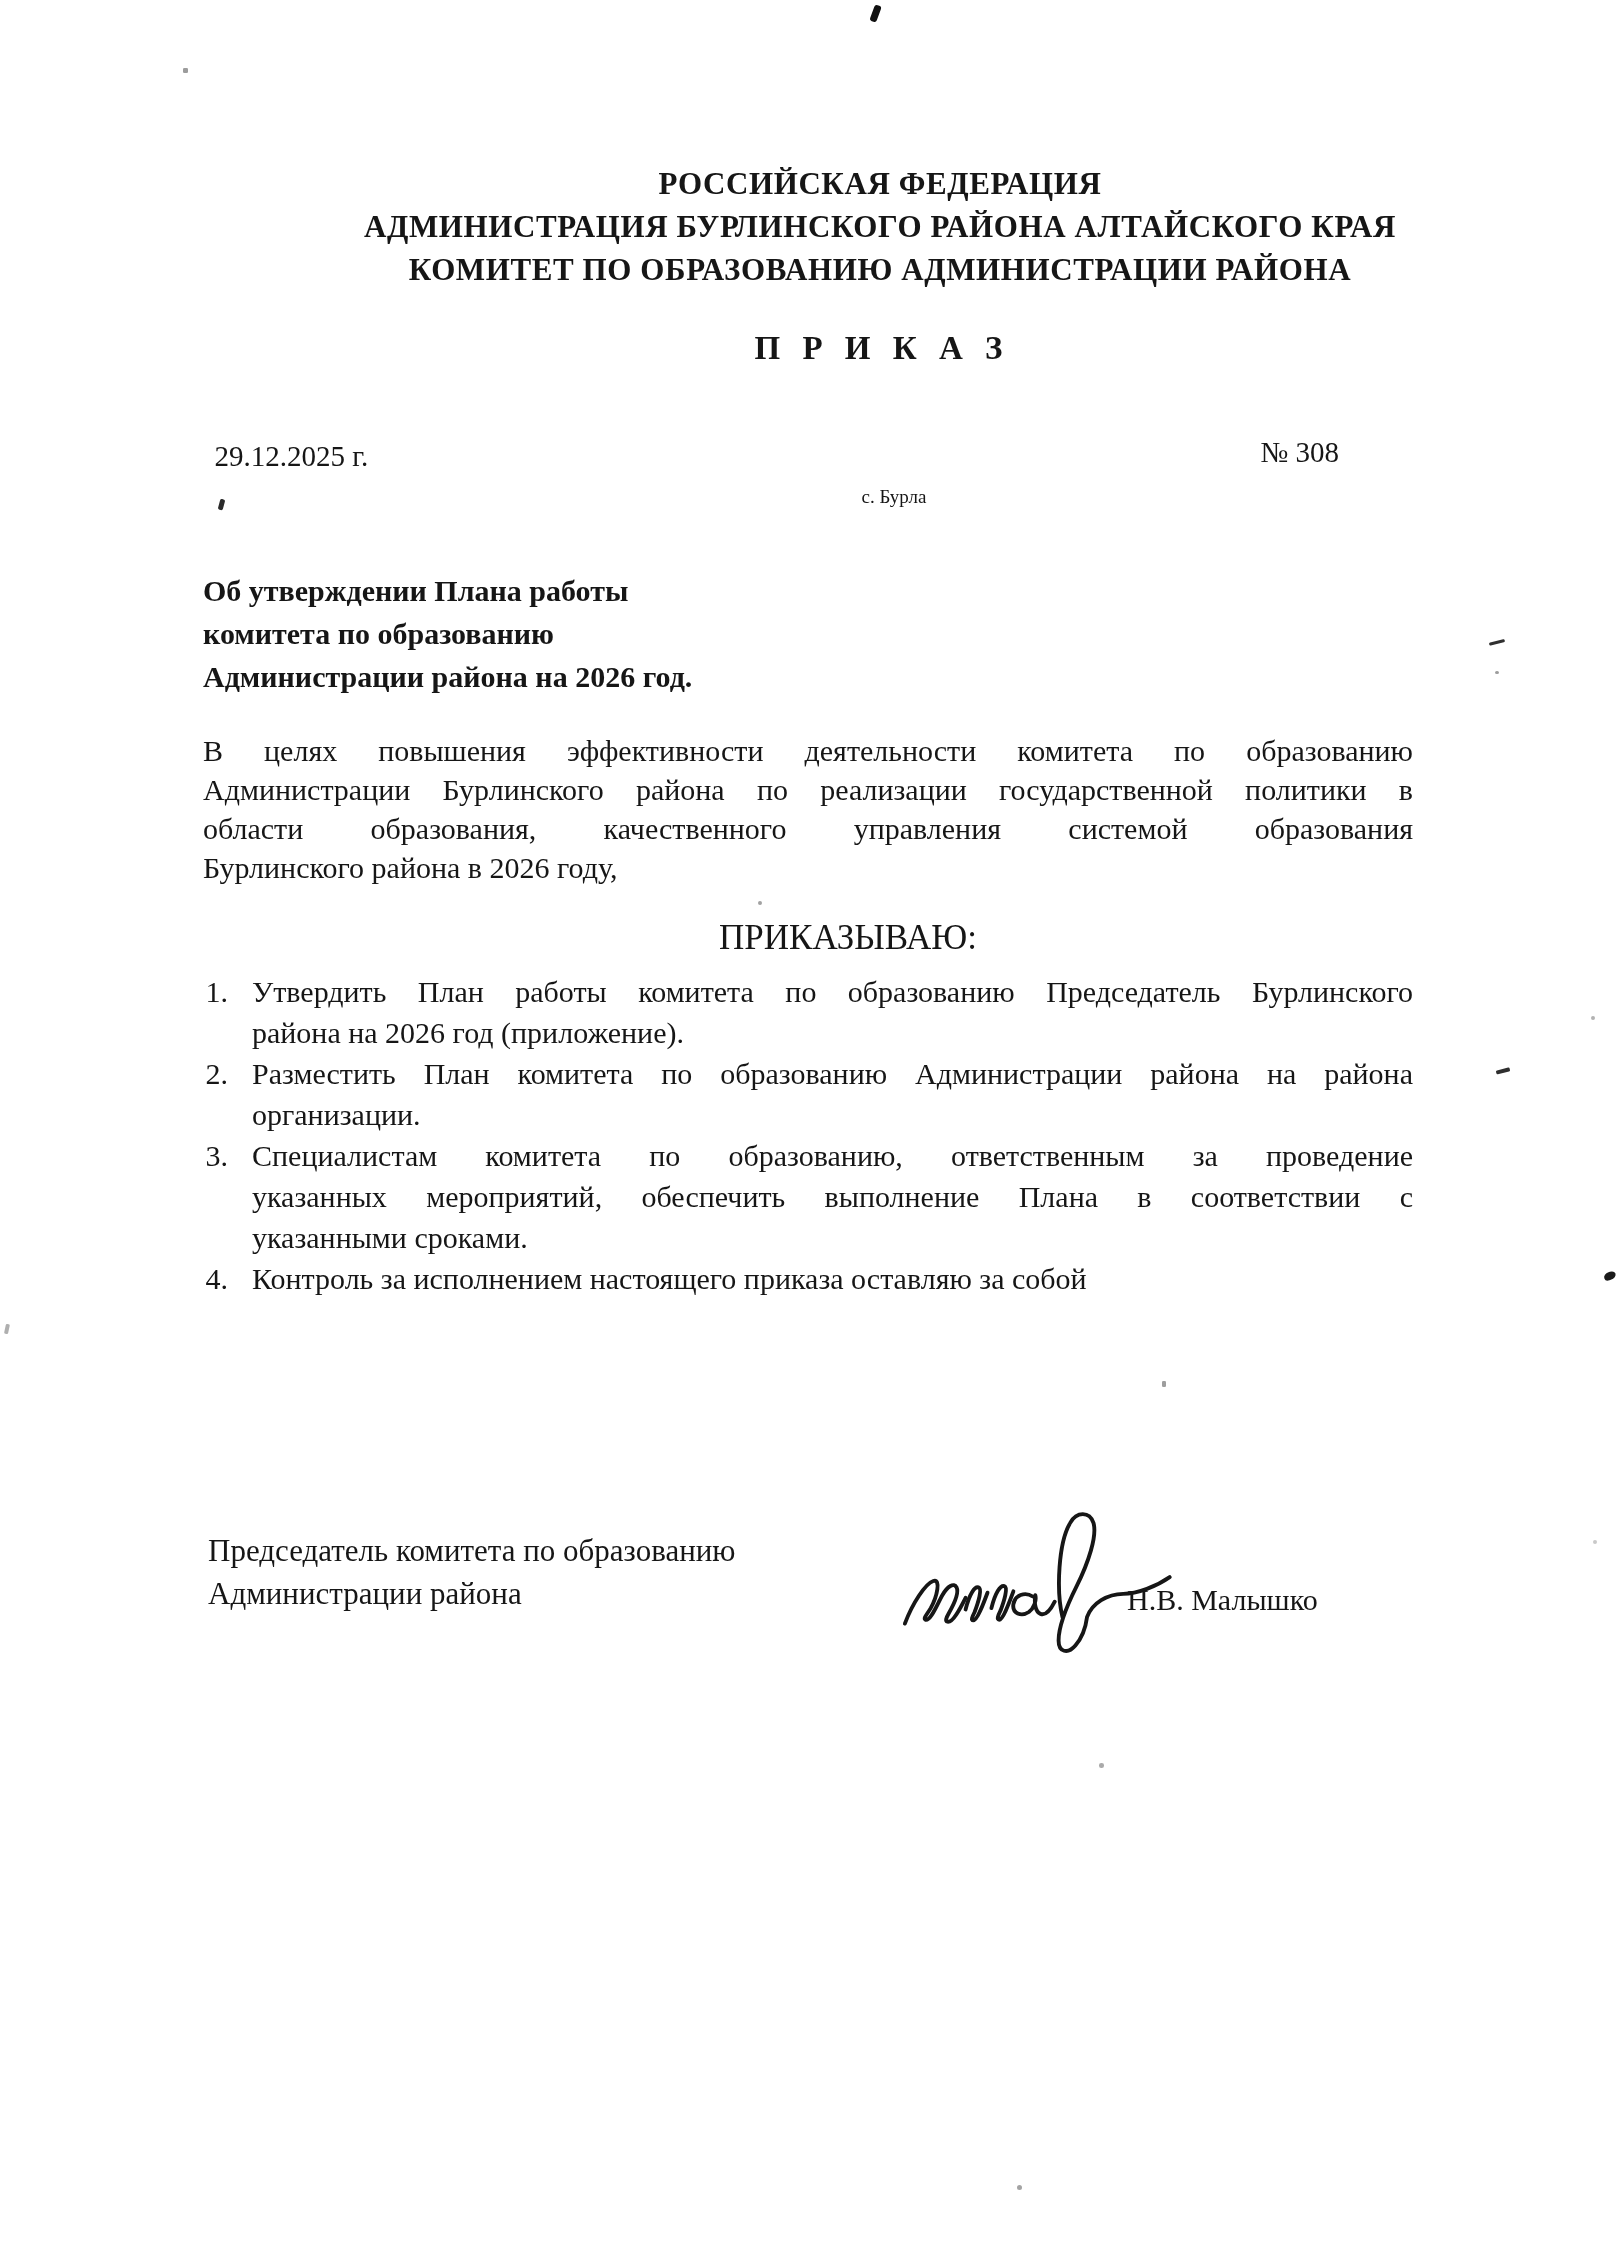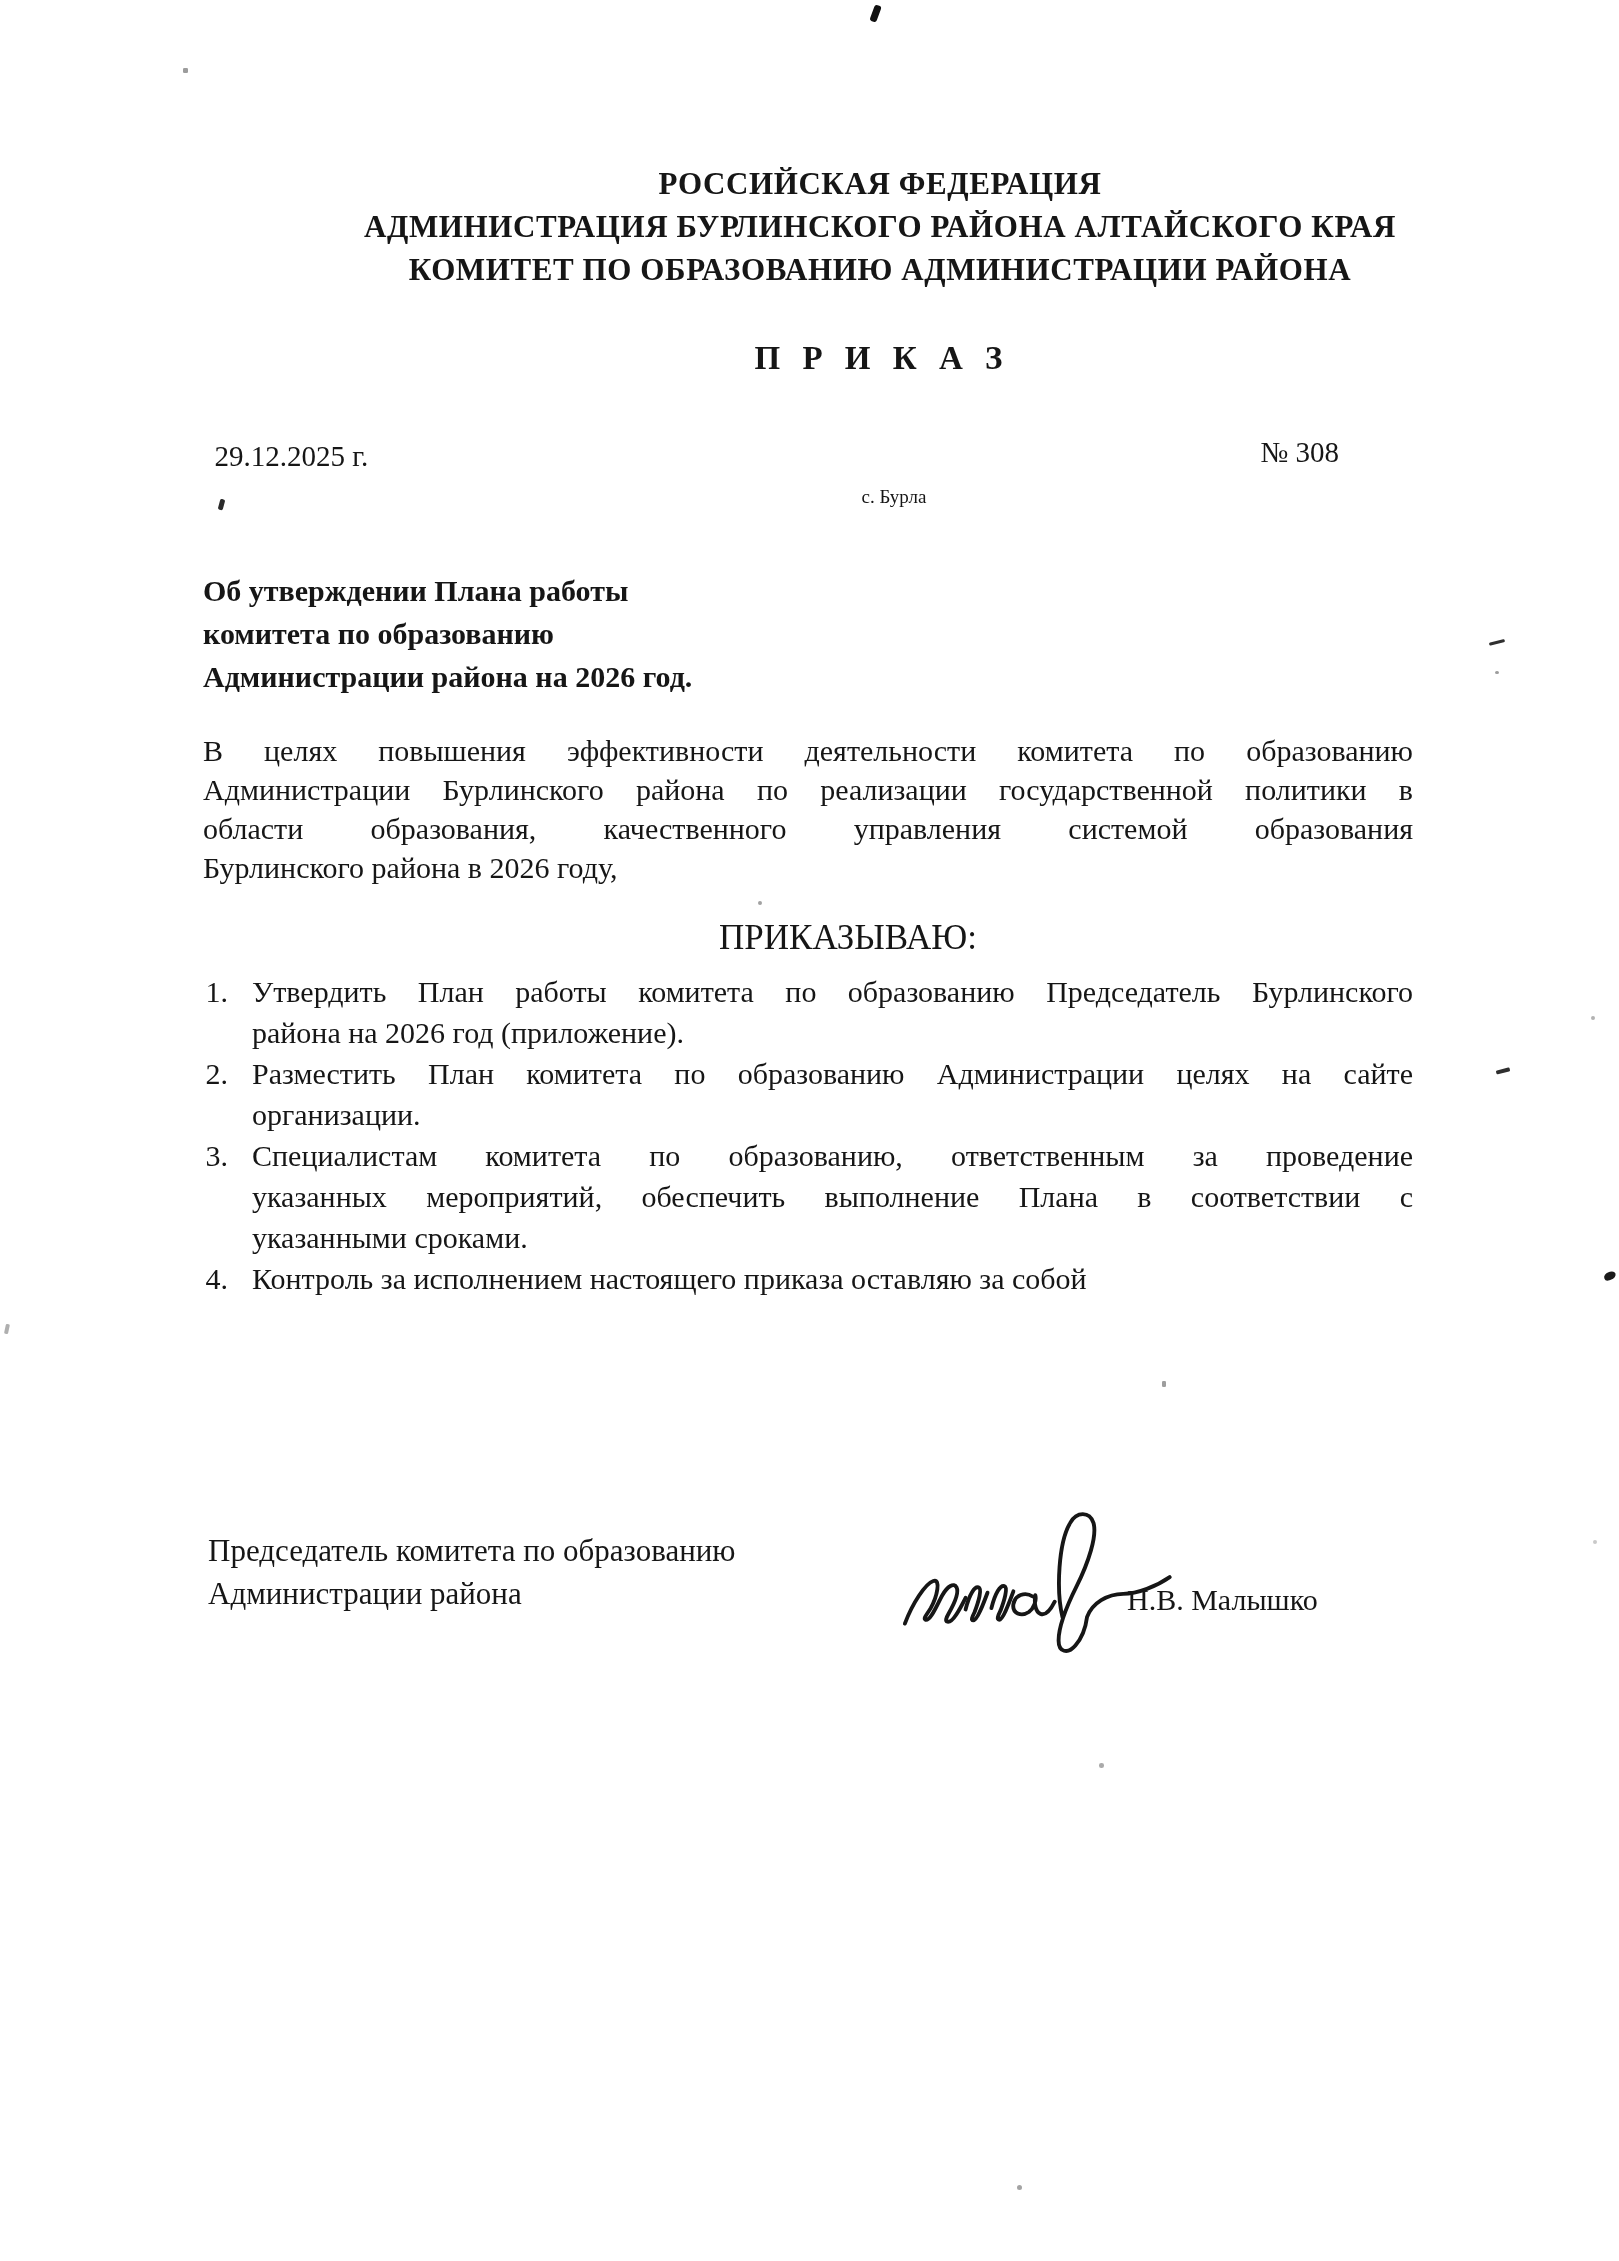--- a/index.html
+++ b/index.html
@@ -14,21 +14,21 @@
   }
   .org-header {
     position:absolute; top:162px; left:203px; width:1210px;
     transform:translateX(72px);
     text-align:center;
     font-weight:bold; font-size:31px; line-height:43px;
     letter-spacing:0.6px;
     white-space:nowrap;
   }
   .doc-type {
-    position:absolute; top:340px; left:203px; width:1210px;
+    position:absolute; top:330px; left:203px; width:1210px;
     transform:translateX(74px);
     text-align:center;
     font-weight:bold; font-size:33px; letter-spacing:7px;
     white-space:nowrap;
   }
   .date-row {
     position:absolute; top:440px; left:203px; width:1210px; height:39px;
     font-size:29px;
   }
   .doc-date { position:absolute; left:11.6px; top:0; }
@@ -128,21 +128,21 @@
   <div class="resolution-heading">ПРИКАЗЫВАЮ:</div>
 
   <div class="order-list">
     <div class="order-item">
       <span class="item-number">1.</span>
       <div class="item-line j">Утвердить План работы комитета по образованию Председатель Бурлинского</div>
       <div class="item-line">района на 2026 год (приложение).</div>
     </div>
     <div class="order-item">
       <span class="item-number">2.</span>
-      <div class="item-line j">Разместить План комитета по образованию Администрации целях на сайте</div>
+      <div class="item-line j">Разместить План комитета по образованию Администрации района на района</div>
       <div class="item-line">организации.</div>
     </div>
     <div class="order-item">
       <span class="item-number">3.</span>
       <div class="item-line j">Специалистам комитета по образованию, ответственным за проведение</div>
       <div class="item-line j">указанных мероприятий, обеспечить выполнение Плана в соответствии с</div>
       <div class="item-line">указанными сроками.</div>
     </div>
     <div class="order-item">
       <span class="item-number">4.</span>

